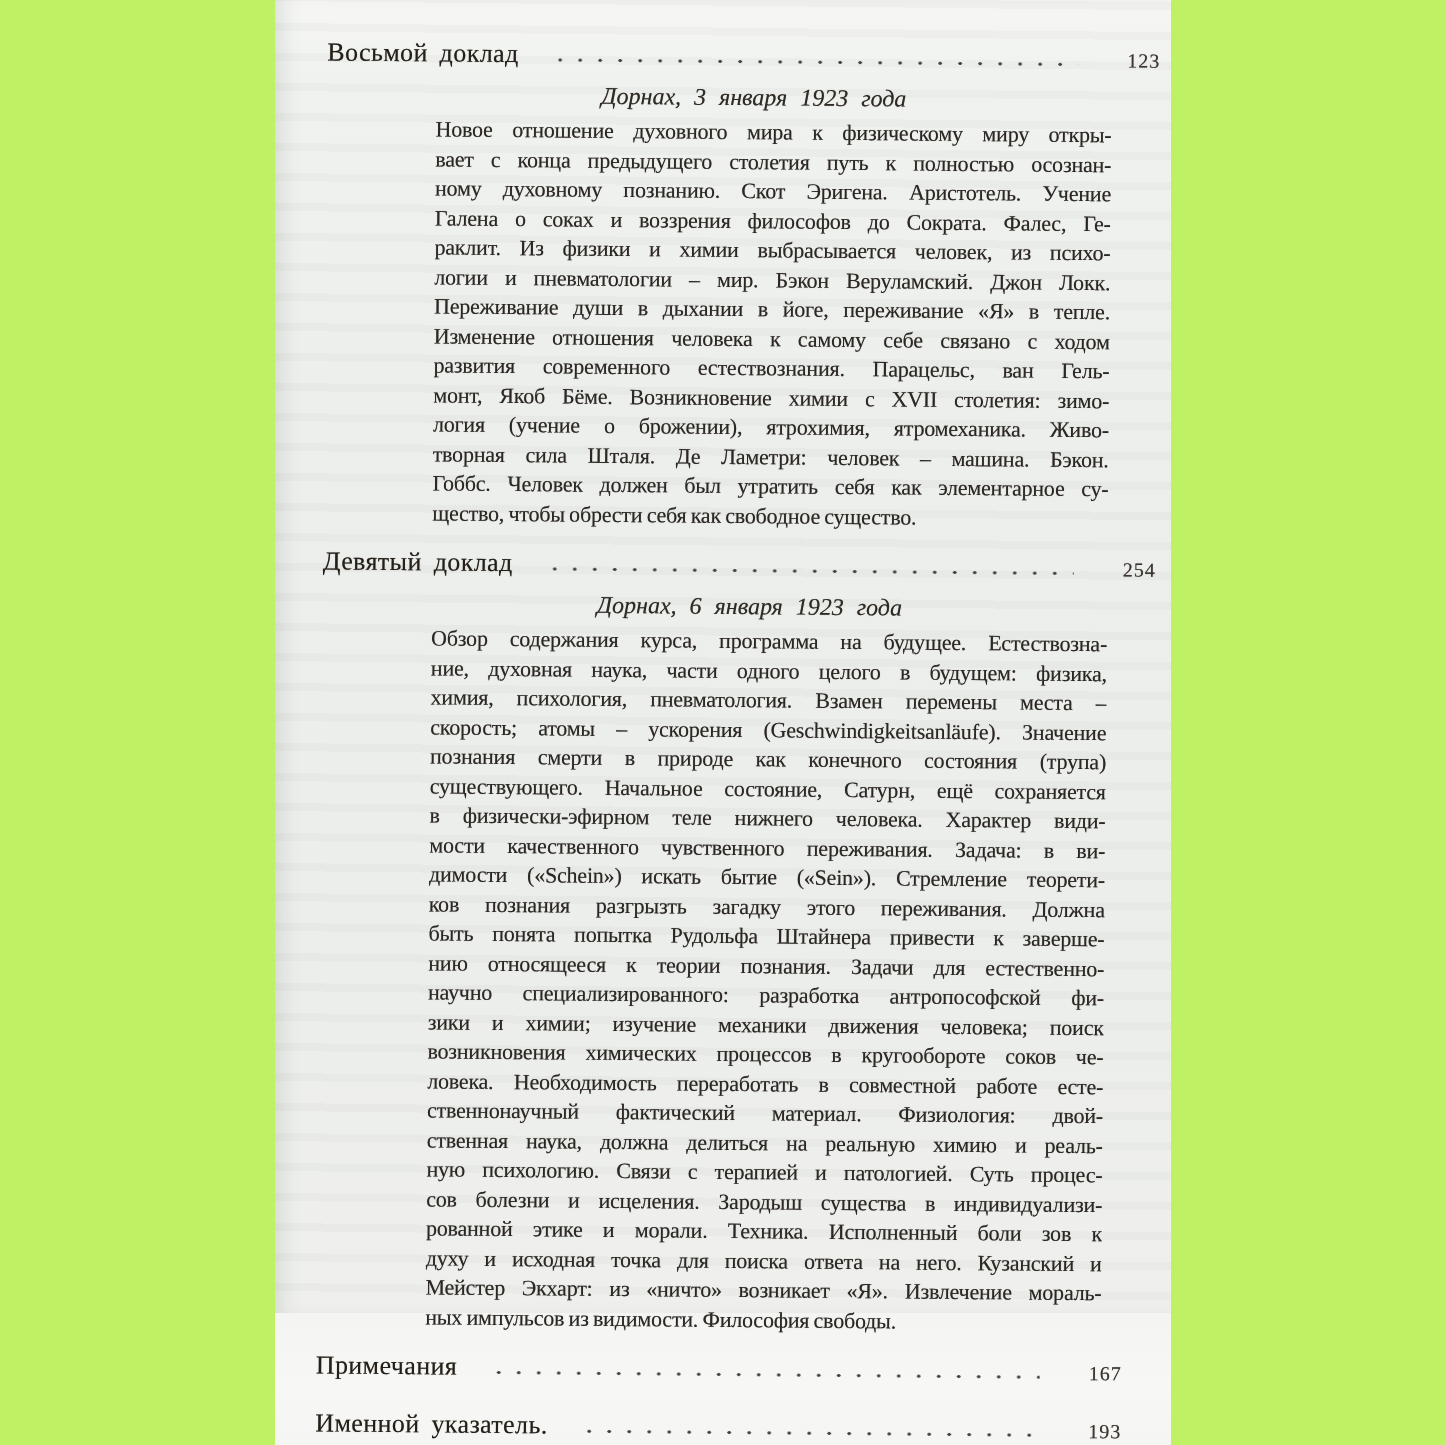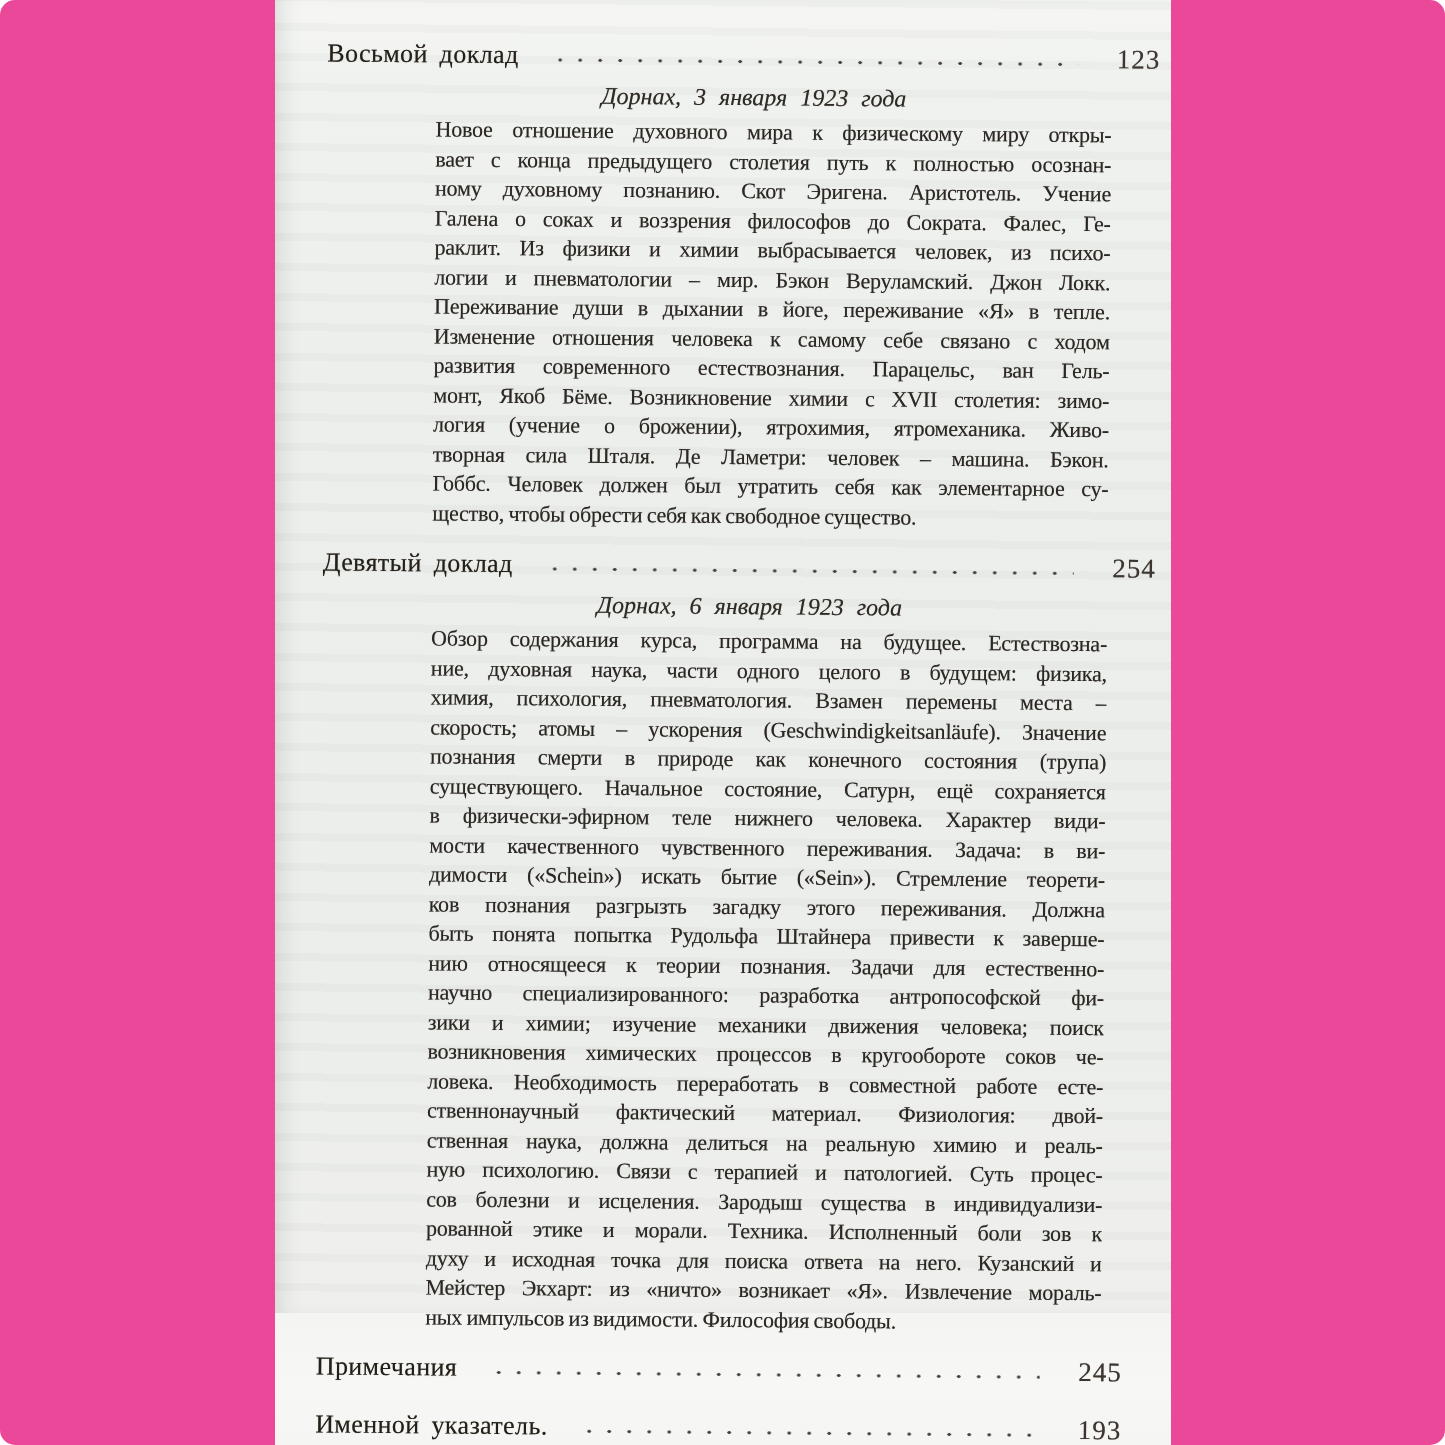--- a/index.html
+++ b/index.html
@@ -8,23 +8,22 @@
     width: 1445px;
     height: 1445px;
     background: #ffffff;
     overflow: hidden;
     font-family: "Liberation Serif", "DejaVu Serif", serif;
   }
   .canvas {
     position: relative;
     width: 1445px;
     height: 1445px;
-    background: #ec4899;
+    background: #bef264;
     overflow: hidden;
-    border-radius: 15px;
   }
   
   .page {
     position: absolute;
     left: 275px;
     top: 0;
     width: 896px;
     height: 1445px;
   }
   .page-main {
@@ -75,21 +74,21 @@
     align-self: stretch;
     margin: 0 24px 0 30px;
     background-image: radial-gradient(circle, #46413a 1.5px, rgba(0,0,0,0) 1.9px);
     background-size: 20px 5px;
     background-repeat: repeat-x;
     background-position: left 2px bottom 9px;
   }
   .toc-page {
     min-width: 58px;
     text-align: right;
-    font-size: 27px;
+    font-size: 20px;
     color: #3c3530;
     letter-spacing: 1px;
   }
   .date-line {
     margin: 8px 0 2px 109px;
     width: 676px;
     box-sizing: border-box;
     padding-right: 40px;
     height: 32px;
     line-height: 32px;
@@ -175,21 +174,21 @@
           <div class="para-line">ную психологию. Связи с терапией и патологией. Суть процес-</div>
           <div class="para-line">сов болезни и исцеления. Зародыш существа в индивидуализи-</div>
           <div class="para-line">рованной этике и морали. Техника. Исполненный боли зов к</div>
           <div class="para-line">духу и исходная точка для поиска ответа на него. Кузанский и</div>
           <div class="para-line">Мейстер Экхарт: из «ничто» возникает «Я». Извлечение мораль-</div>
           <div class="para-line last">ных импульсов из видимости. Философия свободы.</div>
         </div>
         <div class="toc-row short">
           <span class="toc-label">Примечания</span>
           <span class="leader"></span>
-          <span class="toc-page">245</span>
+          <span class="toc-page">167</span>
         </div>
         <div class="toc-row short">
           <span class="toc-label">Именной указатель.</span>
           <span class="leader"></span>
           <span class="toc-page">193</span>
         </div>
       </div>
   </div>
 </div>
 

